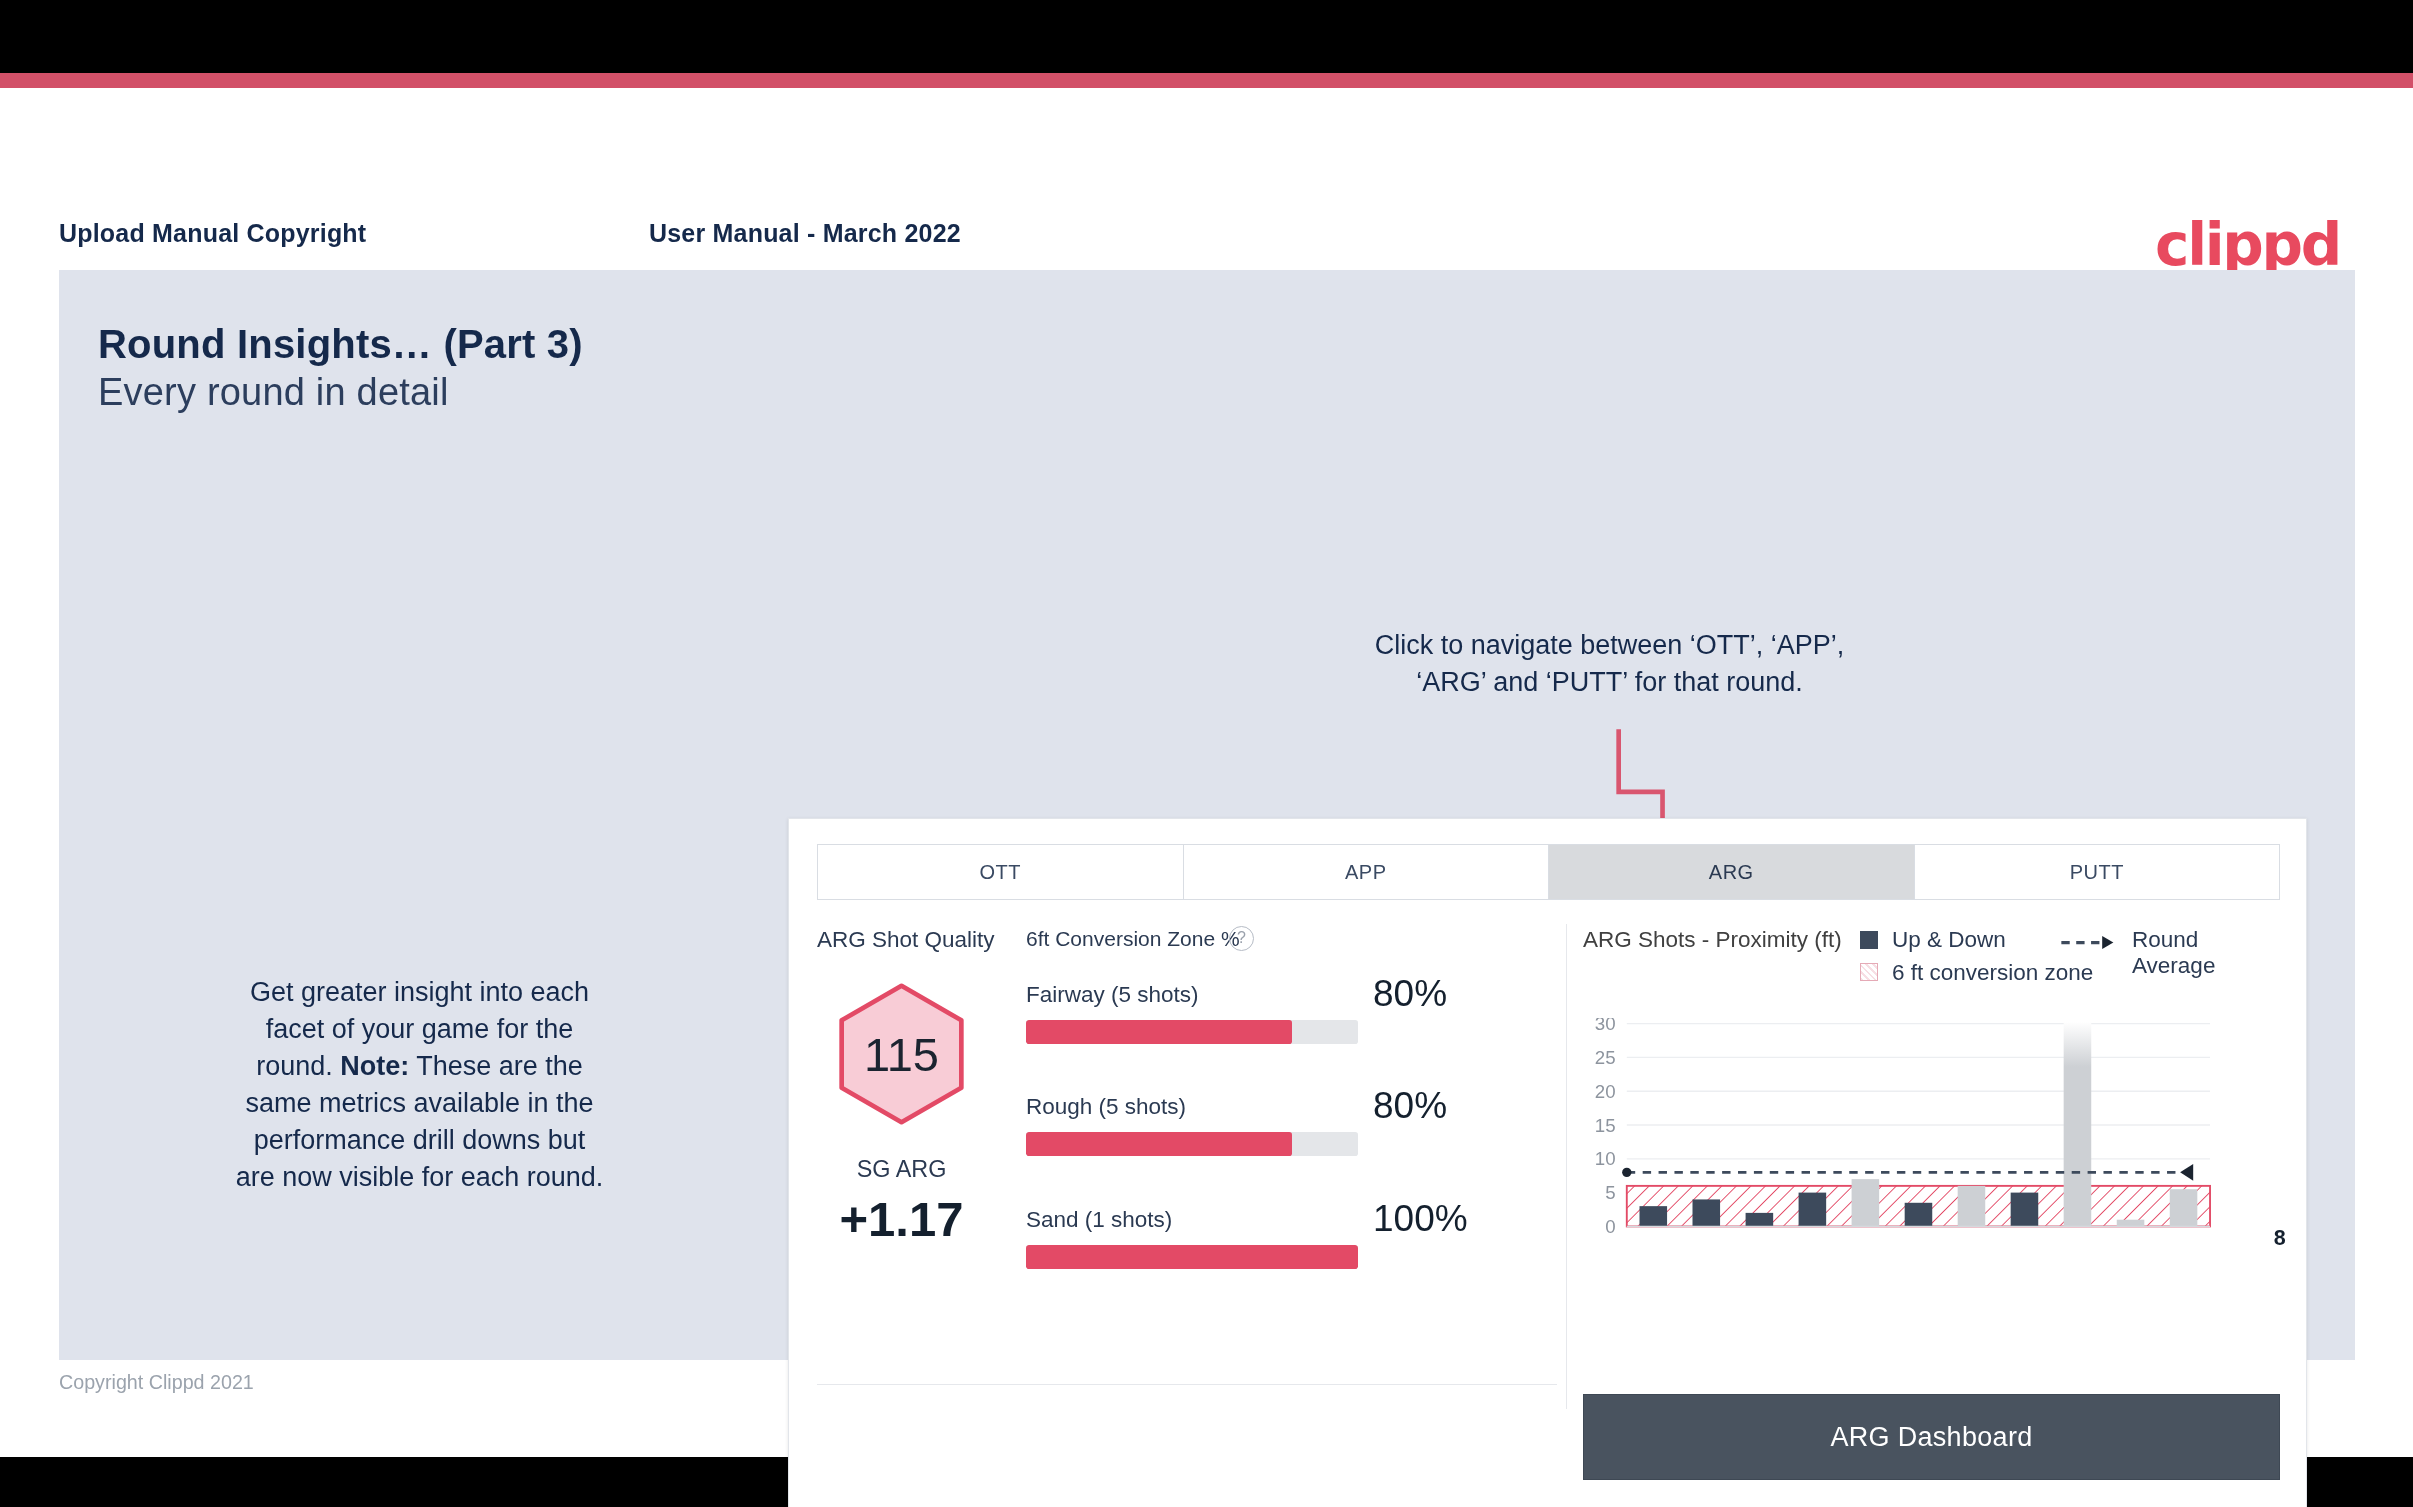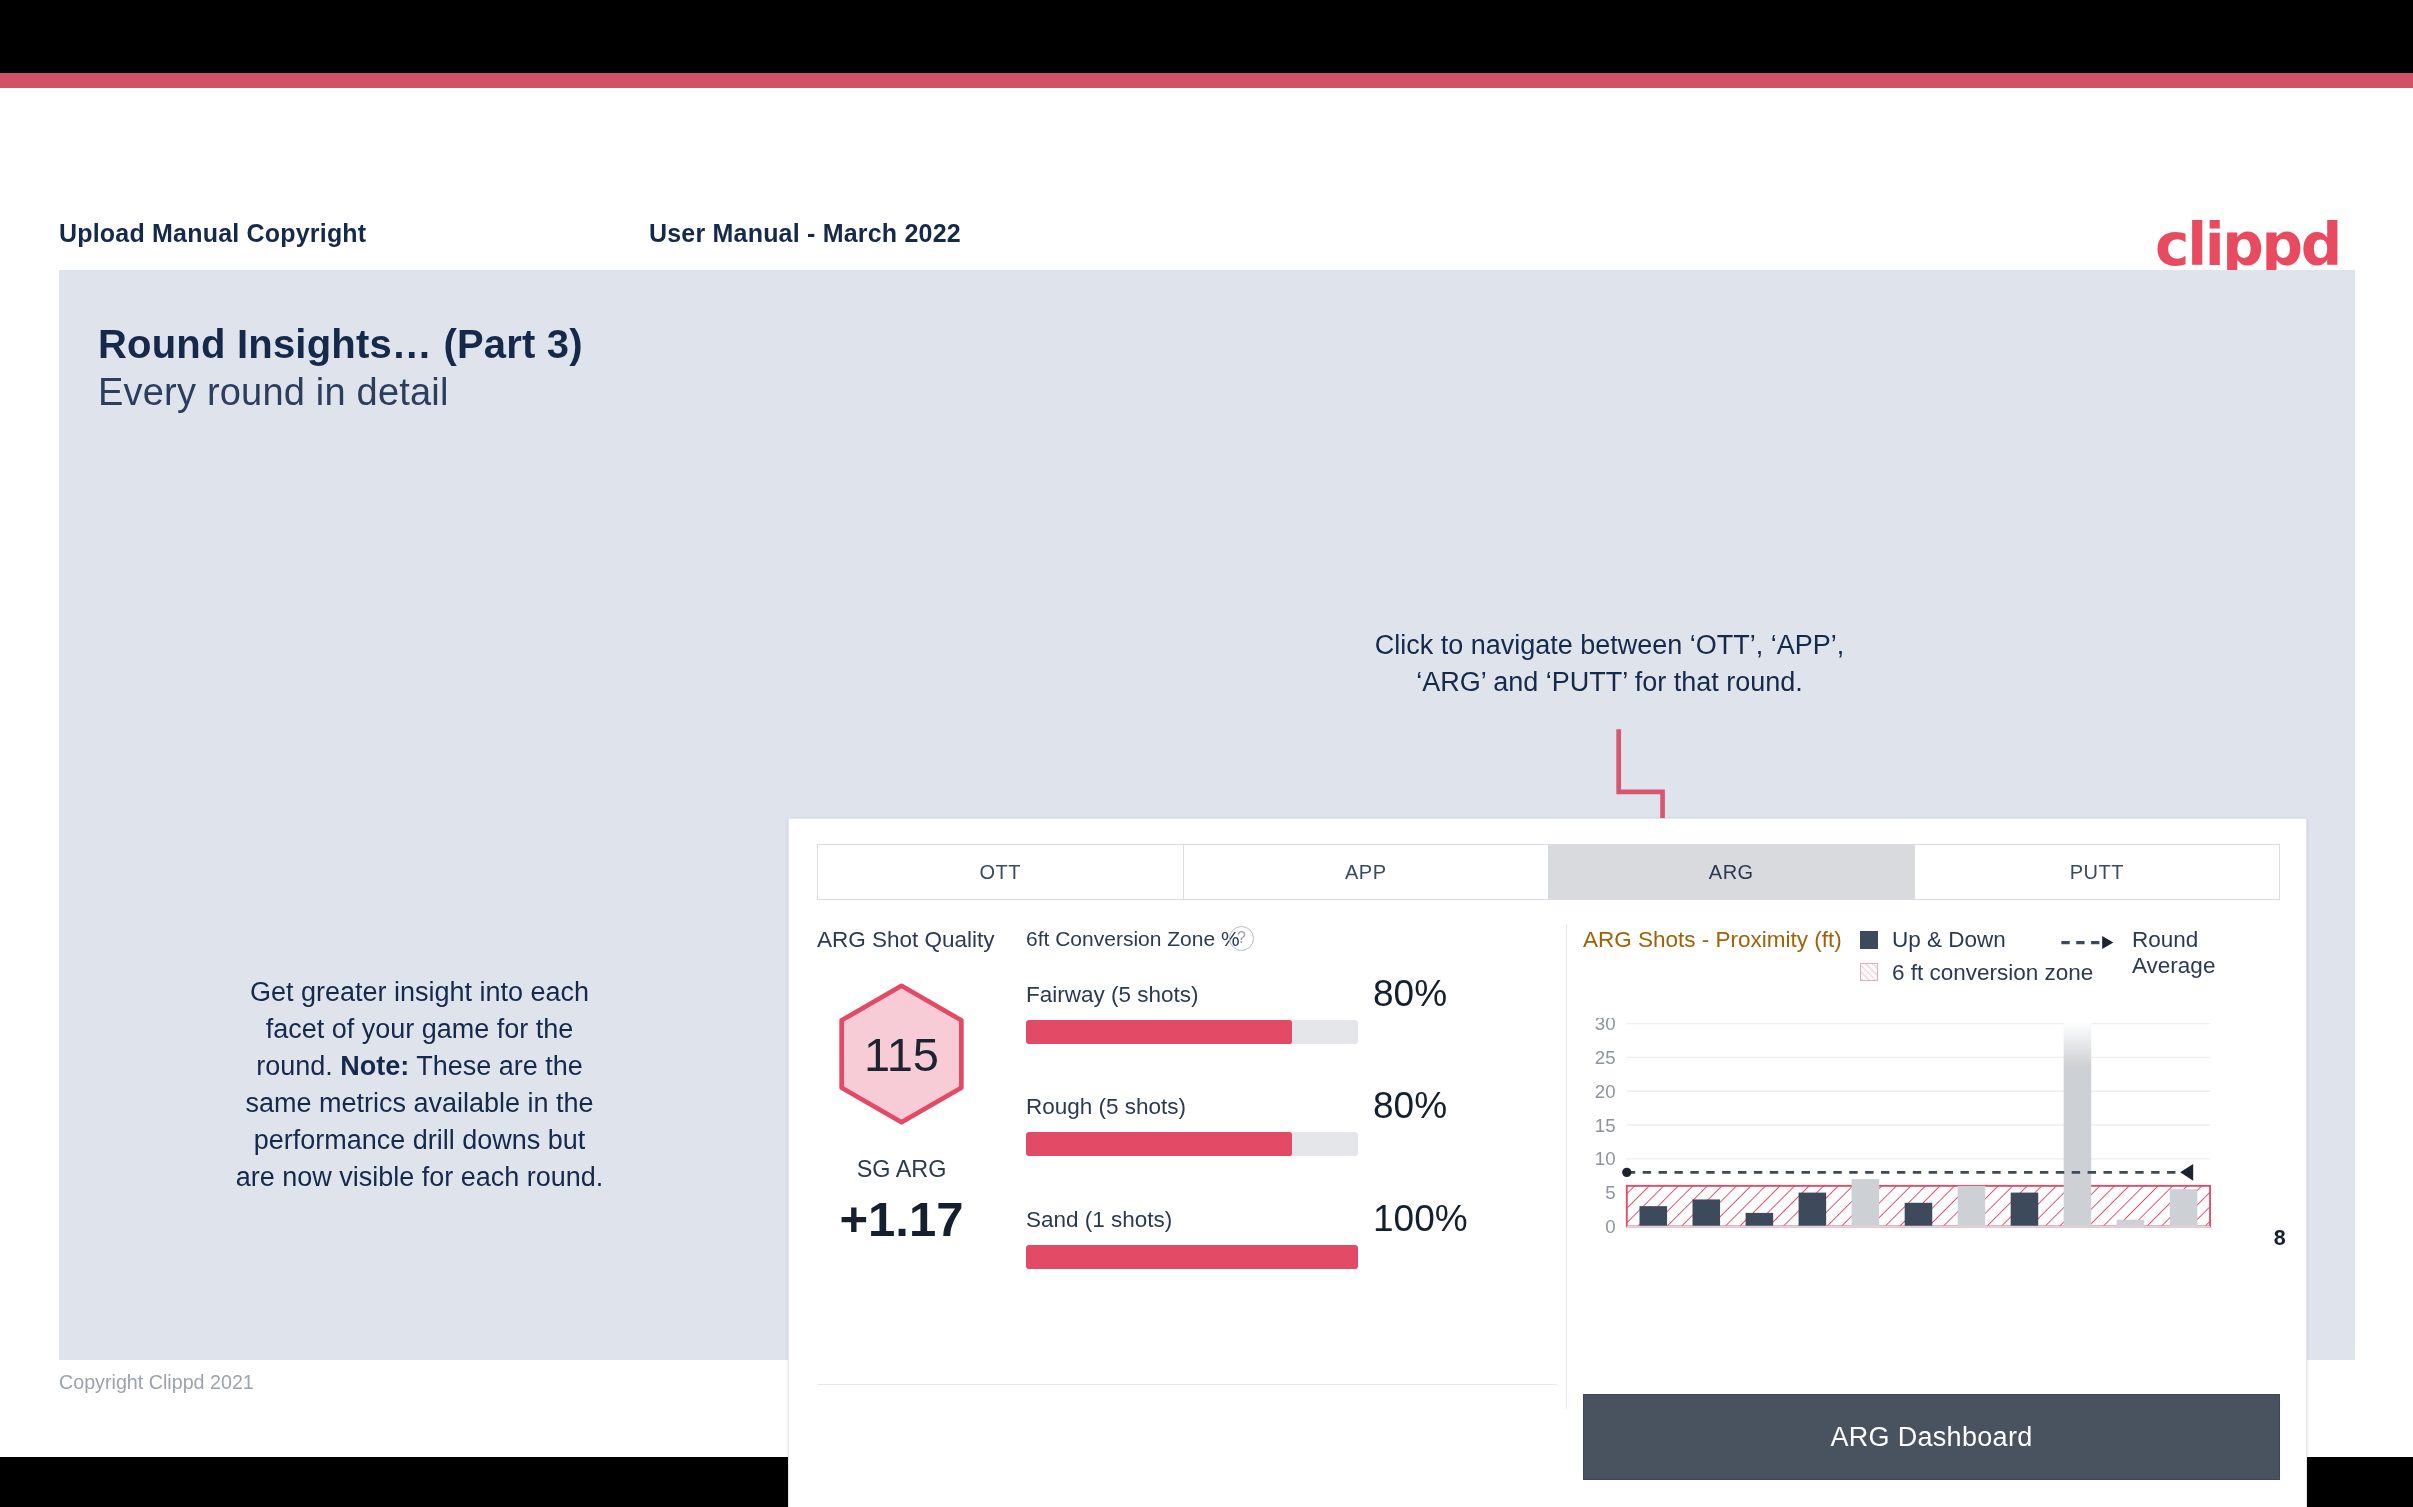--- a/index.html
+++ b/index.html
@@ -70,21 +70,21 @@
   .sg-value { position:absolute; left:0; top:267px; width:169px; text-align:center; font-size:49px; color:#14202e; font-weight:bold;}
 
   
   .cbar-block { position:absolute; left:209px; }
   .cbar-title { font-size:22.5px; color:#2b3a52; margin-bottom:12px; }
   .cbar-track { width:332px; height:24px; background:#e4e6e9; border-radius:2.8px; position:relative; overflow:hidden;}
   .cbar-fill  { height:24px; background:#e34a66; border-radius:2.8px; }
   .cbar-pct   { position:absolute; left:347px; top:-9.4px; font-size:37px; color:#14202e; font-weight:normal;}
 
   
-  .rp-title  { position:absolute; left:0;   top:2.8px; font-size:22.5px; color:#a16207; }
+  .rp-title  { position:absolute; left:0;   top:2.8px; font-size:22.5px; color:#404040; }
   .lg-sq     { position:absolute; left:277px; top:6.6px; width:18px; height:18px; background:#3d4a5c; }
   .lg-sq-lbl { position:absolute; left:309px; top:2.8px; font-size:22.5px; color:#2b3a52; }
   .lg-dash   { position:absolute; left:478px; top:12px; }
   .lg-dash-lbl{position:absolute; left:549px; top:2.8px; font-size:22.5px; color:#2b3a52; }
   .lg-hatch  { position:absolute; left:277px; top:39px; width:18px; height:18px;
                border:0.9px solid #e5aab6; background:repeating-linear-gradient(45deg,#f7dfe4 0 1.9px,#ffffff 1.9px 4.7px);}
   .lg-hatch-lbl{position:absolute; left:309px; top:36px; font-size:22.5px; color:#2b3a52; }
 
   
   .chart { position:absolute; left:0; top:94px; width:697px; height:229px; }

